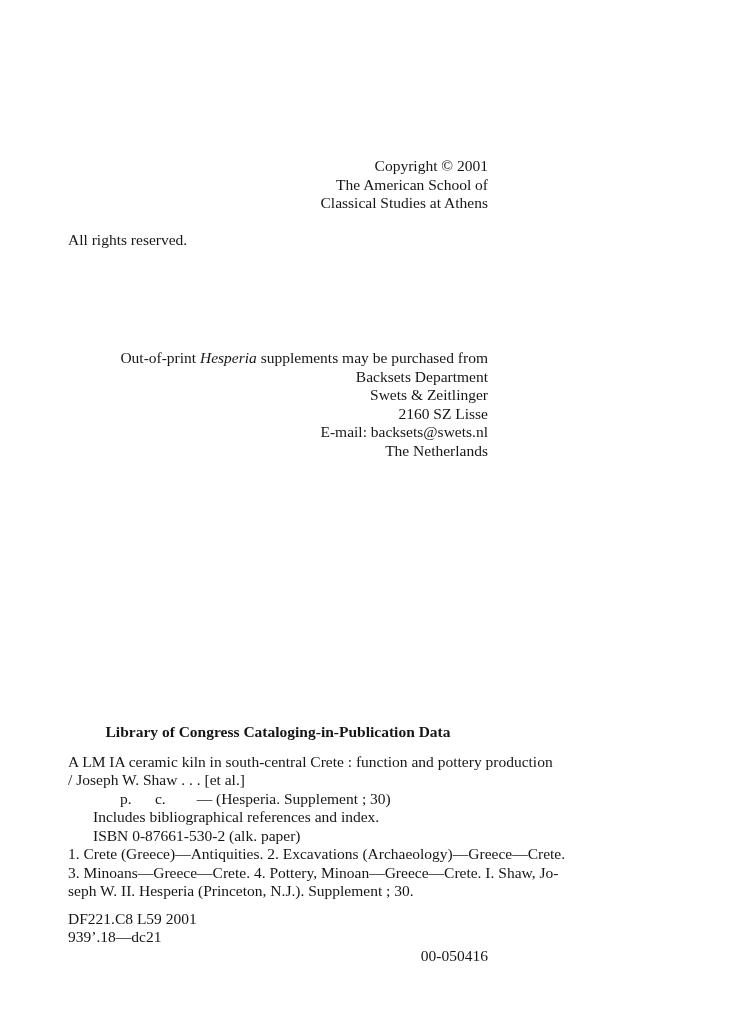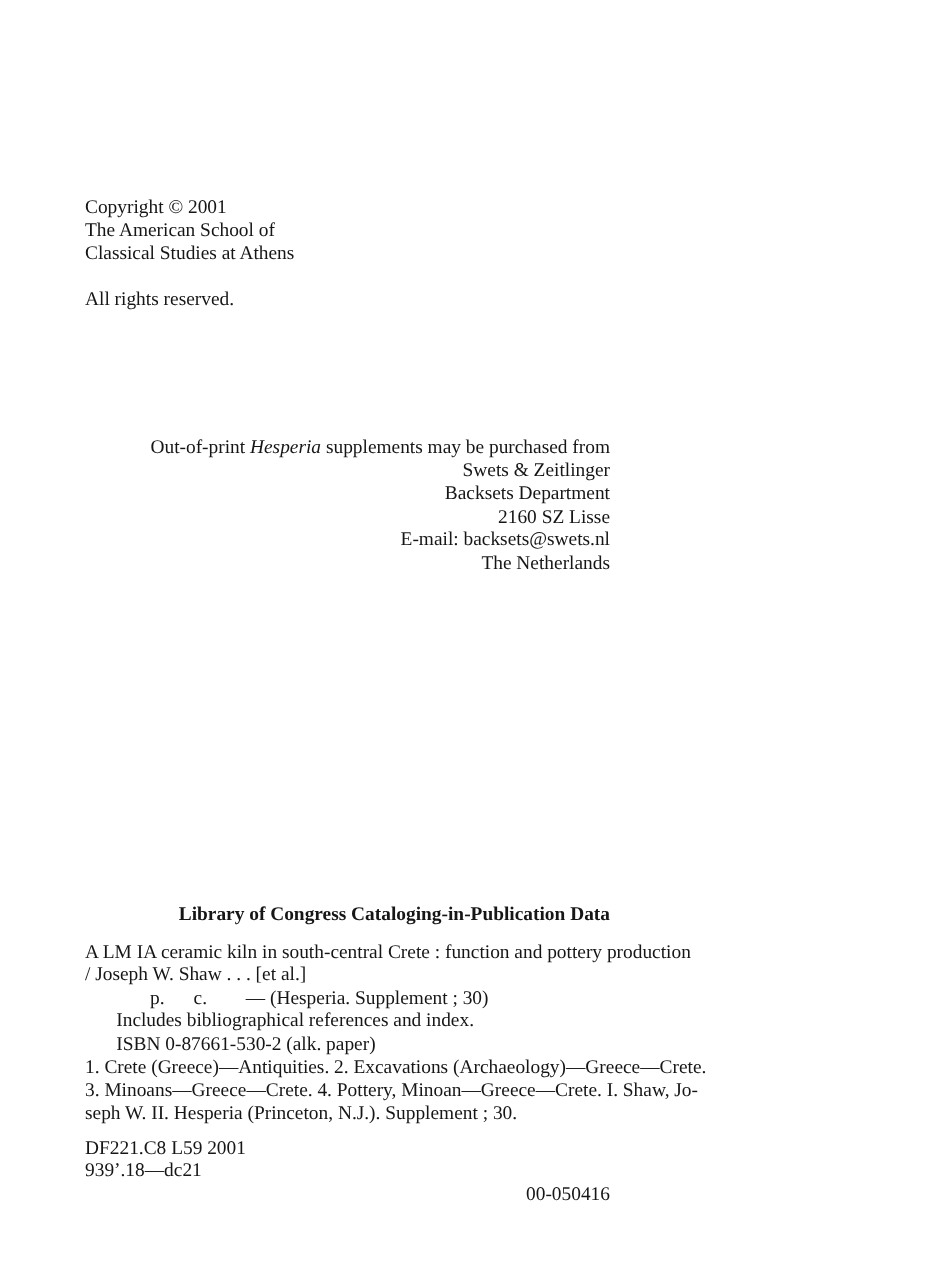--- a/index.html
+++ b/index.html
@@ -19,47 +19,47 @@
     width: 420px;
     font-size: 15.5px;
     line-height: 18.5px;
   }
   .line { white-space: nowrap; }
   .pre  { white-space: pre; }
   .indent-sm { padding-left: 25px; }
   .indent-lg { padding-left: 52px; }
   .cip-heading {
     font-weight: bold;
-    text-align: right;
+    text-align: center;
     white-space: nowrap;
     margin-bottom: 11px;
   }
   .callnum-block { margin-top: 9px; }
   .right { text-align: right; }
   .italic { font-style: italic; }
 </style>
 </head>
 <body>
 
 <div class="page">
 
-  <div class="col" style="top:157px;">
+  <div class="col" style="top:157px;text-align:right;">
     <div class="line">Copyright © 2001</div>
     <div class="line">The American School of</div>
     <div class="line">Classical Studies at Athens</div>
   </div>
 
   <div class="col" style="top:231px;">
     <div class="line">All rights reserved.</div>
   </div>
 
   <div class="col" style="top:349px;text-align:right;">
     <div class="line"><span>Out-of-print </span><span class="italic">Hesperia</span><span> supplements may be purchased from</span></div>
+    <div class="line indent-sm">Backsets Department</div>
     <div class="line indent-sm">Swets &amp; Zeitlinger</div>
-    <div class="line indent-sm">Backsets Department</div>
     <div class="line indent-sm">2160 SZ Lisse</div>
     <div class="line">E-mail: backsets@swets.nl</div>
     <div class="line indent-sm">The Netherlands</div>
   </div>
 
   <div class="col" style="top:723px;">
     <div class="cip-heading">Library of Congress Cataloging-in-Publication Data</div>
     <div class="line">A LM IA ceramic kiln in south-central Crete : function and pottery production</div>
     <div class="line">/ Joseph W. Shaw . . . [et al.]</div>
     <div class="line pre indent-lg">p.      c.        — (Hesperia. Supplement ; 30)</div>

